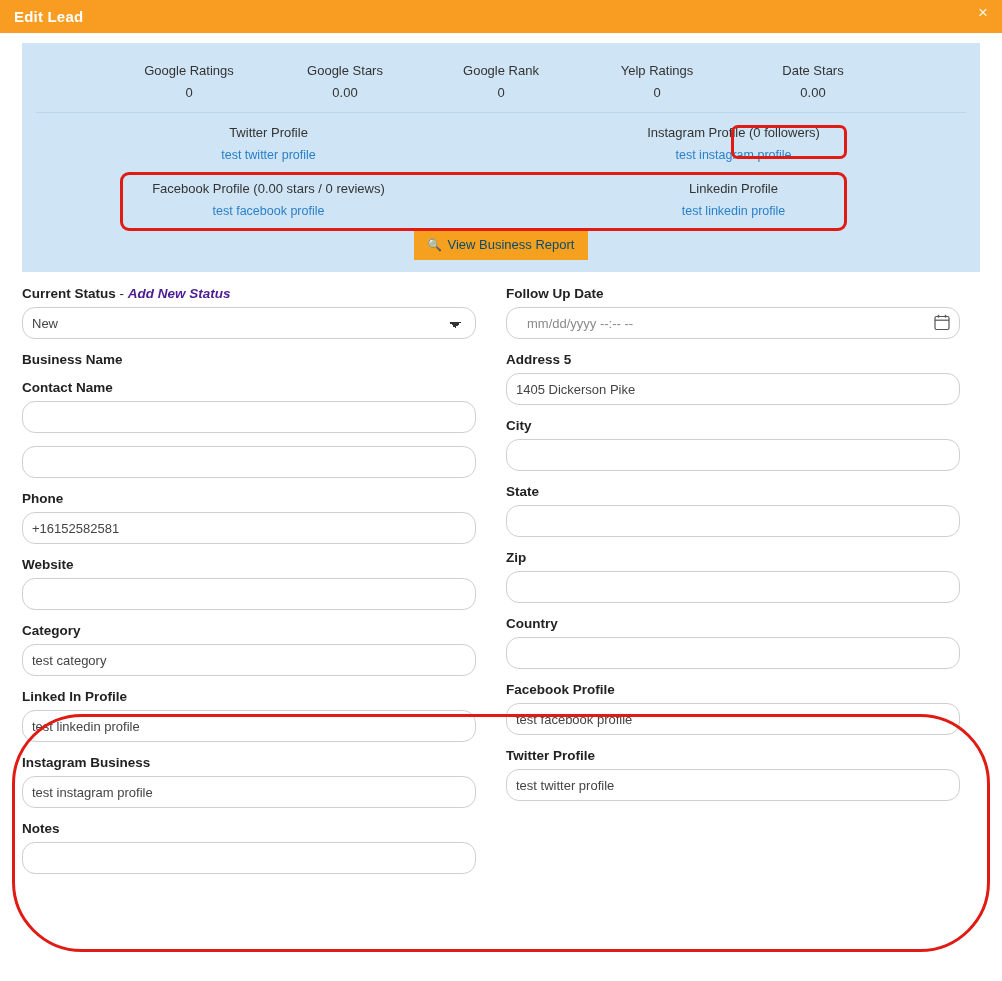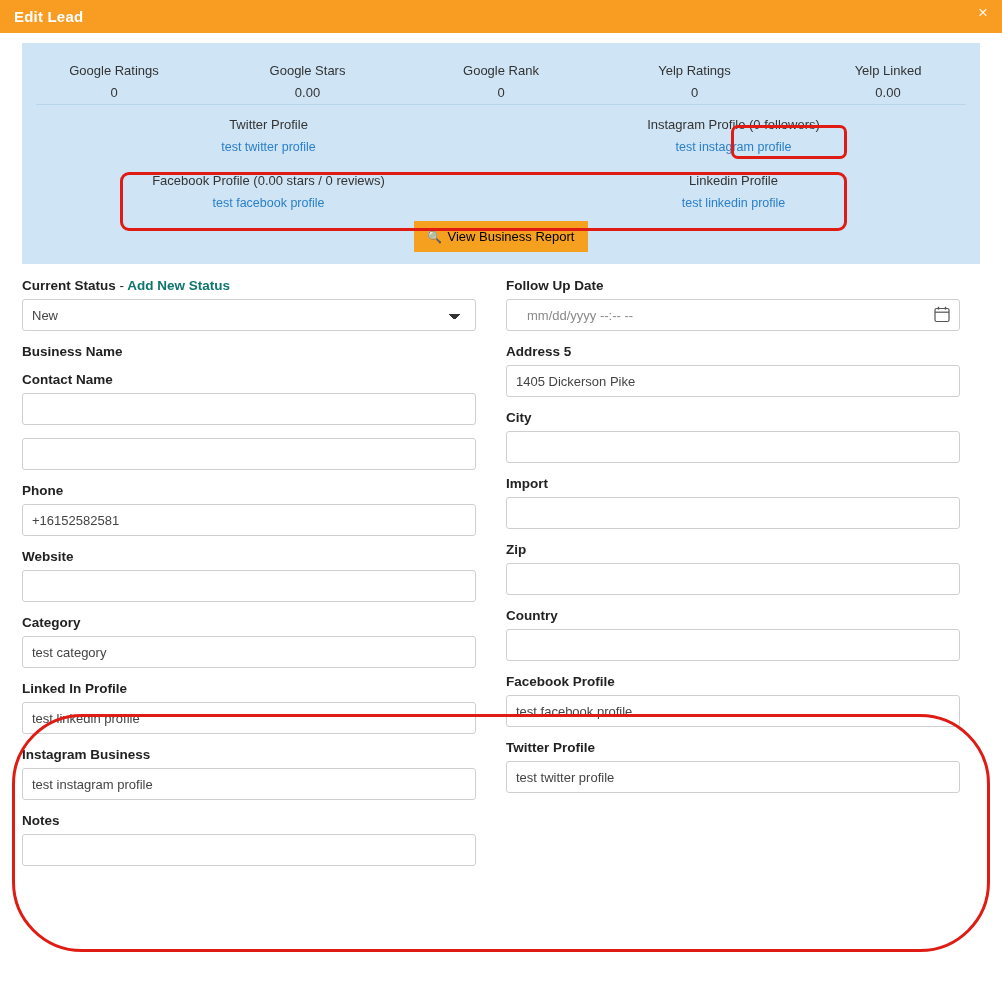--- a/index.html
+++ b/index.html
@@ -44,23 +44,23 @@
   }
   
   .info-panel {
     margin: 10px 22px 0 22px;
     background: #cfe5f5;
     padding: 14px 14px 12px 14px;
     position: relative;
   }
   .stats-row {
     display: flex;
-    justify-content: space-between;
+    justify-content: center;
     gap: 0;
-    padding: 6px 0 4px 0;
+    padding: 6px 0 12px 0;
     border-bottom: 1px solid #b9d6ea;
   }
   .stat {
     width: 156px;
     text-align: center;
   }
   .stat-label {
     font-size: 13px;
     color: #333;
     margin-bottom: 7px;
@@ -89,21 +89,21 @@
     cursor: pointer;
   }
   .profiles-row.second { padding-top: 14px; padding-bottom: 0; }
   .report-btn-wrap {
     display: flex;
     justify-content: center;
     margin-top: 10px;
   }
   .report-btn {
     background: #f5a01e;
-    color: #000000;
+    color: #0c4a6e;
     border: none;
     font-size: 13px;
     padding: 8px 14px;
     cursor: pointer;
     font-family: "Liberation Sans", sans-serif;
   }
   .report-btn .mag { margin-right: 5px; font-size: 12px; }
   
   .form-area {
     padding: 14px 22px 0 22px;
@@ -116,30 +116,31 @@
   .col { width: 454px; }
   .field { margin-bottom: 13px; }
   .field-label {
     font-size: 13.5px;
     font-weight: bold;
     color: #222;
     margin-bottom: 6px;
     display: block;
   }
   .field-label .addnew {
-    color: #0f766e;
+    color: #4c1d95;
     font-weight: bold;
     cursor: pointer;
+    font-style: italic;
   }
   .field-label .dash { font-weight: normal; color: #222; }
   input.txt, select.sel {
     width: 100%;
     height: 32px;
     border: 1px solid #cfcfcf;
-    border-radius: 3px;
+    border-radius: 13px;
     padding: 4px 9px;
     font-size: 13px;
     color: #444;
     background: #fff;
     font-family: "Liberation Sans", sans-serif;
   }
   input.txt::placeholder { color: #8a8a8a; }
   select.sel {
     appearance: none;
     -webkit-appearance: none;
@@ -203,21 +204,21 @@
       </div>
       <div class="stat">
         <div class="stat-label">Google Rank</div>
         <div class="stat-value">0</div>
       </div>
       <div class="stat">
         <div class="stat-label">Yelp Ratings</div>
         <div class="stat-value">0</div>
       </div>
       <div class="stat">
-        <div class="stat-label">Yelp Linked</div>
+        <div class="stat-label">Date Stars</div>
         <div class="stat-value">0.00</div>
       </div>
     </div>
 
     <div class="profiles-row">
       <div class="profile-col">
         <div class="profile-label">Twitter Profile</div>
         <a class="profile-link">test twitter profile</a>
       </div>
       <div class="profile-col">
@@ -324,21 +325,21 @@
           <label class="field-label">Address 5</label>
           <input class="txt" type="text" value="1405 Dickerson Pike" style="">
         </div>
 
         <div class="field">
           <label class="field-label">City</label>
           <input class="txt" type="text" value="" style="">
         </div>
 
         <div class="field">
-          <label class="field-label">Import</label>
+          <label class="field-label">State</label>
           <input class="txt" type="text" value="" style="">
         </div>
 
         <div class="field">
           <label class="field-label">Zip</label>
           <input class="txt" type="text" value="" style="">
         </div>
 
         <div class="field">
           <label class="field-label">Country</label>

